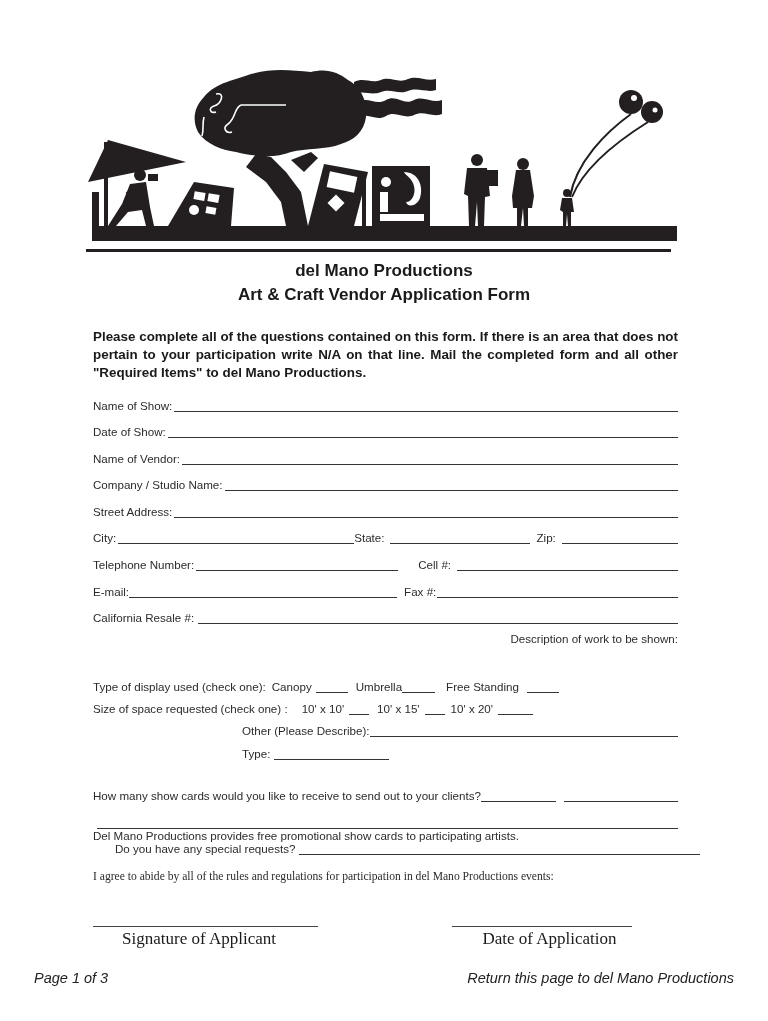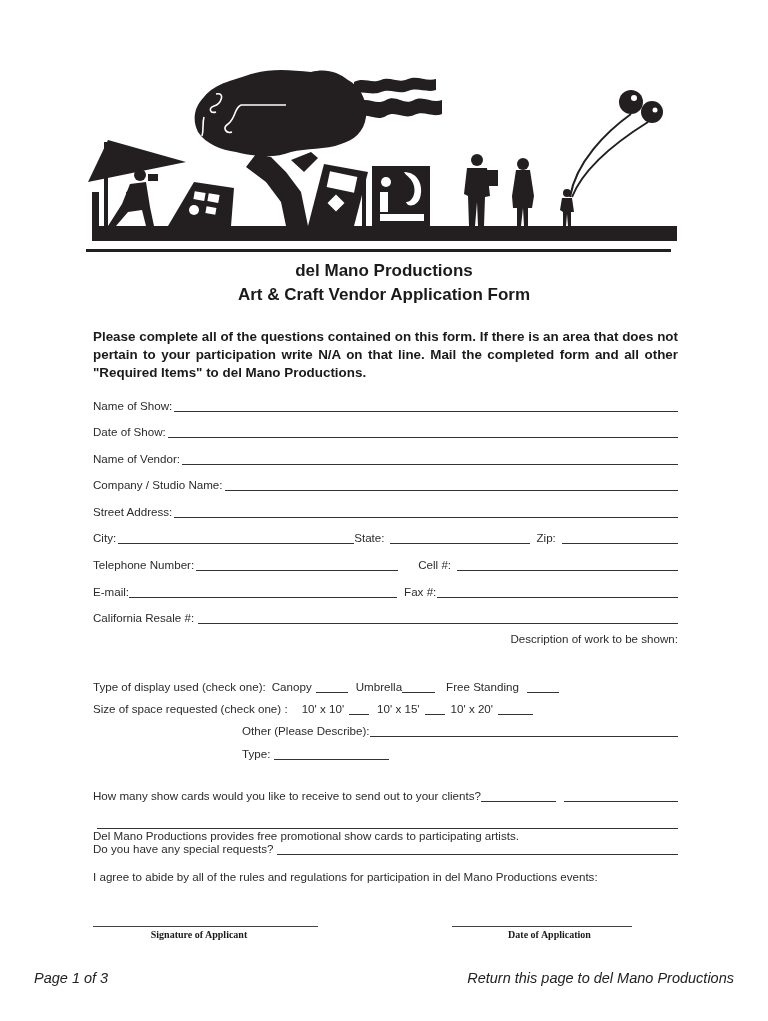--- a/index.html
+++ b/index.html
@@ -5,21 +5,21 @@
   html, body { margin: 0; padding: 0; background: #ffffff; }
   body { width: 768px; height: 1021px; position: relative; overflow: hidden; font-family: "Liberation Sans", sans-serif; color: #231f20; }
   .banner { position: absolute; left: 86px; top: 62px; width: 600px; height: 195px; }
   .title { position: absolute; left: 0; width: 768px; text-align: center; font-weight: bold; font-size: 17px; color: #1a1a1a; }
   .intro { position: absolute; left: 93px; top: 328px; width: 585px; font-size: 13.4px; font-weight: bold; line-height: 18px; text-align: justify; text-align-last: left; color: #1a1a1a; }
   .row { position: absolute; left: 93px; width: 585px; height: 16px; font-size: 11.6px; display: flex; align-items: flex-end; white-space: nowrap; color: #2b2b2b; }
   .lbl { flex: none; }
   .line { flex: 1 1 auto; border-bottom: 1px solid #333; height: 12px; margin-left: 2px; }
   .fixed { flex: none; border-bottom: 1px solid #333; height: 12px; margin-left: 2px; }
   .sigline { position: absolute; border-top: 1px solid #444; height: 0; }
-  .siglbl { position: absolute; font-family: "Liberation Serif", serif; font-weight: bold; font-size: 10px; text-align: center; color: #1a1a1a; }
+  .siglbl { position: absolute; font-family: "Liberation Serif", serif; font-weight: normal; font-size: 17px; text-align: center; color: #1a1a1a; }
   .footer { position: absolute; top: 970px; font-style: italic; font-size: 14.5px; color: #222; }
 </style>
 </head>
 <body>
 
 <svg class="banner" viewBox="0 0 600 195" xmlns="http://www.w3.org/2000/svg">
   <g fill="#231f20">
 
     <path d="M118 35 C130 20 150 18 165 12 C185 6 205 8 225 10 C240 6 252 10 262 18 C275 25 282 40 280 55 C278 70 268 78 255 82 C240 88 220 86 205 90 C190 96 170 95 150 90 C135 88 120 82 112 70 C106 58 108 45 118 35 Z"></path>
 
@@ -182,25 +182,25 @@
 </div>
 <div class="row" style="top:786px;">
   <span class="lbl">How many show cards would you like to receive to send out to your clients?</span>
   <span class="fixed" style="width:75px; margin-left:0;"></span>
   <span class="line" style="margin-left:8px;"></span>
 </div>
 
 <div class="row" style="top:813px;">
   <span class="line" style="margin-left:4px;"></span>
 </div>
-<div class="row" style="top:839px;">
+<div class="row" style="top:839px;margin-left:22px;">
   <span class="lbl">Do you have any special requests?</span>
   <span class="line" style="margin-left:4px;"></span>
 </div>
-<div class="row" style="top:867px;">
+<div class="row" style="top:867px;font-family:Liberation Serif, serif;">
   <span class="lbl">I agree to abide by all of the rules and regulations for participation in del Mano Productions events:</span>
 </div>
 
 <div class="sigline" style="left:93px; top:926px; width:225px;"></div>
 <div class="siglbl" style="left:93px; top:929px; width:212px;">Signature of Applicant</div>
 <div class="sigline" style="left:452px; top:926px; width:180px;"></div>
 <div class="siglbl" style="left:452px; top:929px; width:195px;">Date of Application</div>
 
 <div class="footer" style="left:34px;">Page 1 of 3</div>
 <div class="footer" style="right:34px;">Return this page to del Mano Productions</div>

